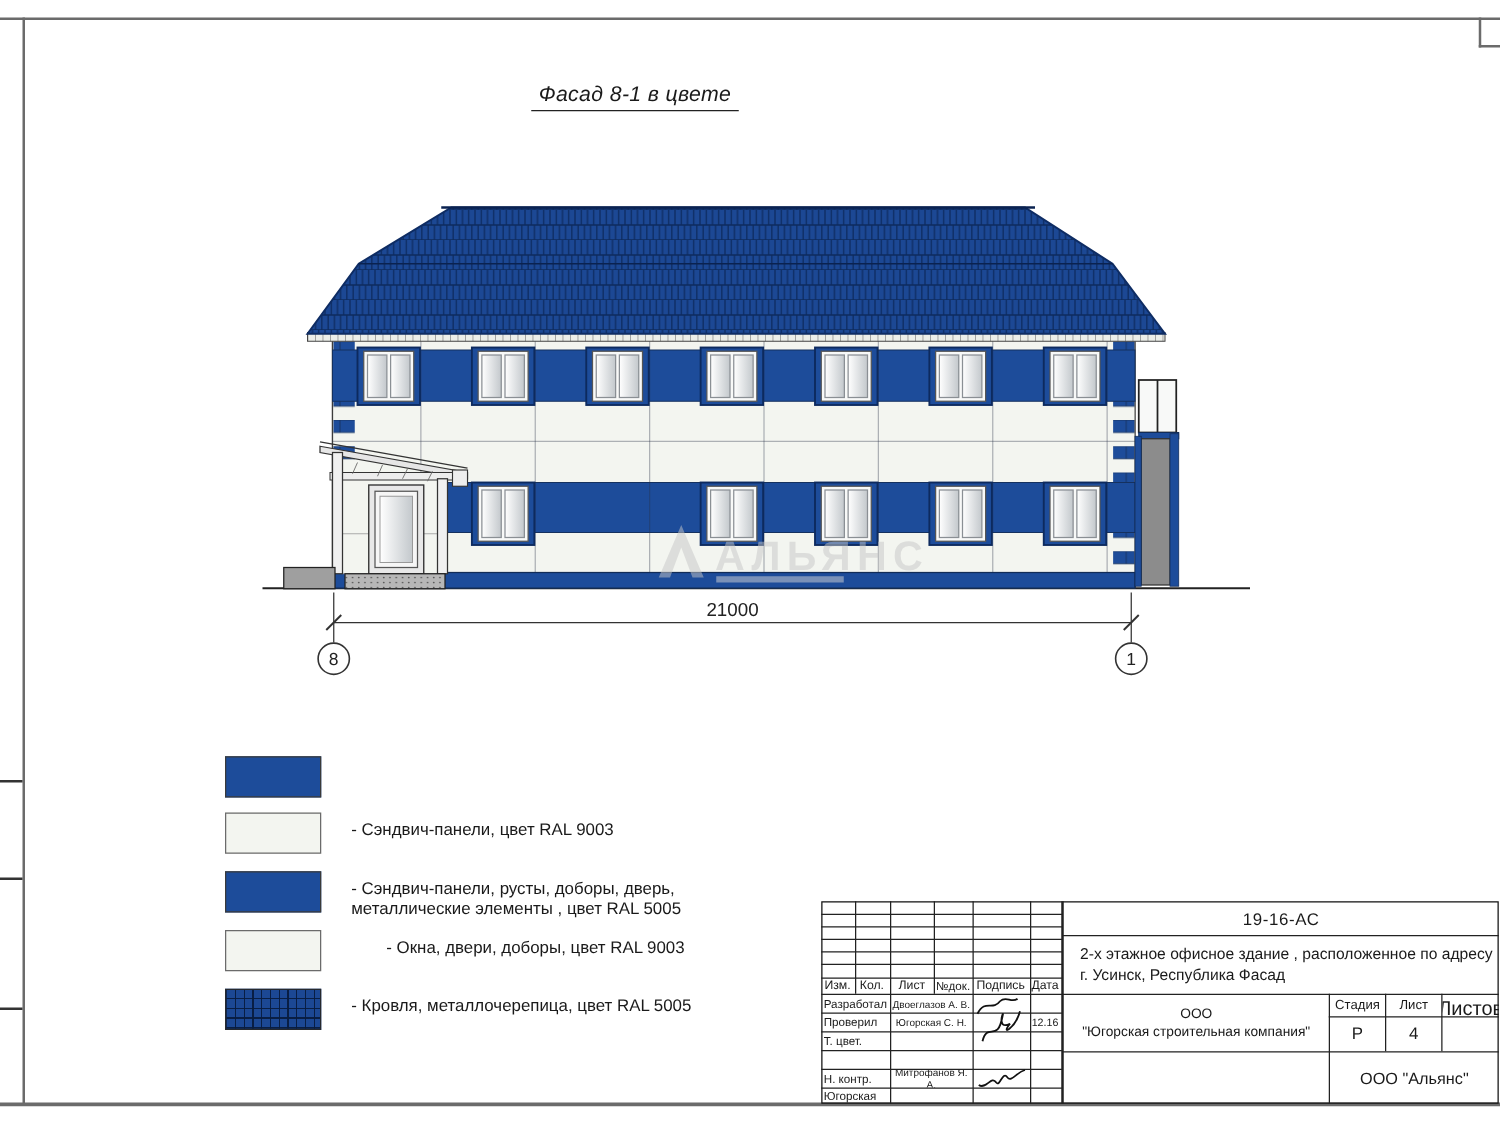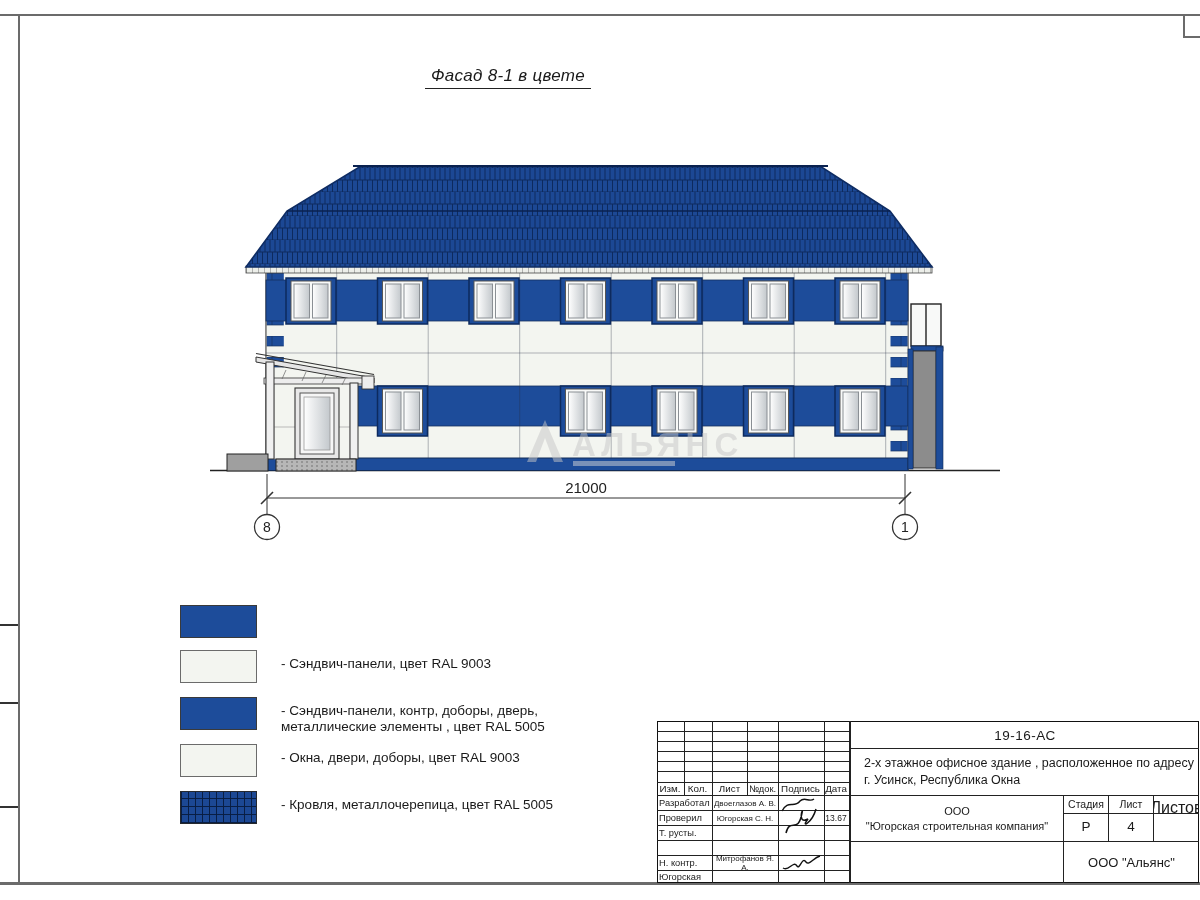--- a/index.html
+++ b/index.html
@@ -230,25 +230,25 @@
   <div class="legend-item" style="top:605px;">
     <div class="swatch blue"></div>
   </div>
   <div class="legend-item" style="top:650px;">
     <div class="swatch white"></div>
     <div class="legend-label"><span>- Сэндвич-панели, цвет RAL 9003</span></div>
   </div>
   <div class="legend-item" style="top:697px;">
     <div class="swatch blue"></div>
     <div class="legend-label">
-      <span>- Сэндвич-панели, контр, доборы, дверь,</span><br>
+      <span>- Сэндвич-панели, русты, доборы, дверь,</span><br>
       <span>металлические элементы , цвет RAL 5005</span>
     </div>
   </div>
-  <div class="legend-item" style="top:744px;">
+  <div class="legend-item" style="top:744px;gap:28px;">
     <div class="swatch white"></div>
     <div class="legend-label"><span>- Окна, двери, доборы, цвет RAL 9003</span></div>
   </div>
   <div class="legend-item" style="top:791px;">
     <div class="swatch roof"></div>
     <div class="legend-label"><span>- Кровля, металлочерепица, цвет RAL 5005</span></div>
   </div>
 
   <div class="abs" style="left:657px;top:721px;width:542px;height:162px;border:1.8px solid #111;box-sizing:border-box;">
   </div>
@@ -277,42 +277,42 @@
   <div class="tb-line" style="left:657px;top:870px;width:193px;height:1px;"></div>
 
   <div class="tb-line" style="left:850px;top:748px;width:349px;height:1.4px;"></div>
   <div class="tb-line" style="left:1063px;top:812.5px;width:136px;height:1px;"></div>
   <div class="tb-line" style="left:850px;top:841px;width:349px;height:1.4px;"></div>
 
   <div class="tb-cell" style="left:851px;top:722px;width:348px;height:26px;font-size:13.5px;letter-spacing:.5px;">19-16-АС</div>
   <div class="tb-cell tb-left" style="left:851px;top:749px;width:348px;height:45px;padding-left:13px;font-size:12.5px;line-height:17px;">
     <div>
       <div style="white-space:nowrap;">2-х этажное офисное здание , расположенное по адресу</div>
-      <div style="white-space:nowrap;">г. Усинск, Республика Окна</div>
+      <div style="white-space:nowrap;">г. Усинск, Республика Фасад</div>
     </div>
   </div>
 
   <div class="tb-cell" style="left:657px;top:782px;width:26px;height:13px;font-size:9.8px;">Изм.</div>
   <div class="tb-cell" style="left:684px;top:782px;width:27px;height:13px;font-size:9.8px;">Кол.</div>
   <div class="tb-cell" style="left:712px;top:782px;width:35px;height:13px;font-size:9.8px;">Лист</div>
   <div class="tb-cell" style="left:747px;top:782px;width:31px;height:13px;font-size:9.3px;">№док.</div>
   <div class="tb-cell" style="left:778px;top:782px;width:45px;height:13px;font-size:9.8px;">Подпись</div>
   <div class="tb-cell" style="left:823px;top:782px;width:26px;height:13px;font-size:9.8px;">Дата</div>
 
   <div class="tb-cell tb-left" style="left:659px;top:796px;width:52px;height:14px;font-size:9.3px;">Разработал</div>
   <div class="tb-cell tb-left" style="left:659px;top:811px;width:52px;height:14px;font-size:9.3px;">Проверил</div>
-  <div class="tb-cell tb-left" style="left:659px;top:826px;width:52px;height:14px;font-size:9.3px;">Т. русты.</div>
+  <div class="tb-cell tb-left" style="left:659px;top:826px;width:52px;height:14px;font-size:9.3px;">Т. цвет.</div>
   <div class="tb-cell tb-left" style="left:659px;top:841px;width:52px;height:14px;font-size:9.3px;"></div>
   <div class="tb-cell tb-left" style="left:659px;top:856px;width:52px;height:14px;font-size:9.3px;">Н. контр.</div>
   <div class="tb-cell tb-left" style="left:659px;top:871px;width:52px;height:12px;font-size:9.3px;">Югорская</div>
 
   <div class="tb-cell" style="left:712px;top:796px;width:66px;height:14px;font-size:8px;">Двоеглазов А. В.</div>
   <div class="tb-cell" style="left:712px;top:811px;width:66px;height:14px;font-size:8px;">Югорская С. Н.</div>
   <div class="tb-cell" style="left:712px;top:856px;width:66px;height:14px;font-size:8px;">Митрофанов Я. А.</div>
-  <div class="tb-cell" style="left:823px;top:811px;width:26px;height:14px;font-size:8.5px;">13.67</div>
+  <div class="tb-cell" style="left:823px;top:811px;width:26px;height:14px;font-size:8.5px;">12.16</div>
 
   <svg class="abs" style="left:778px;top:795px;" width="46" height="45" viewBox="0 0 46 45">
     <path d="M4,16 C10,4 16,14 22,6 C27,1 31,8 36,4" fill="none" stroke="#111" stroke-width="1.4"></path>
     <path d="M8,38 C12,22 20,40 24,18 C26,10 18,30 30,24 C22,34 34,28 38,14" fill="none" stroke="#111" stroke-width="1.5"></path>
   </svg>
   <svg class="abs" style="left:780px;top:852px;" width="44" height="22" viewBox="0 0 44 22">
     <path d="M3,16 C9,20 13,8 17,14 C20,18 22,4 26,10 C29,14 33,6 40,4" fill="none" stroke="#111" stroke-width="1.4"></path>
   </svg>
 
   <div class="tb-cell" style="left:851px;top:796px;width:212px;height:45px;font-size:11px;line-height:15px;">

